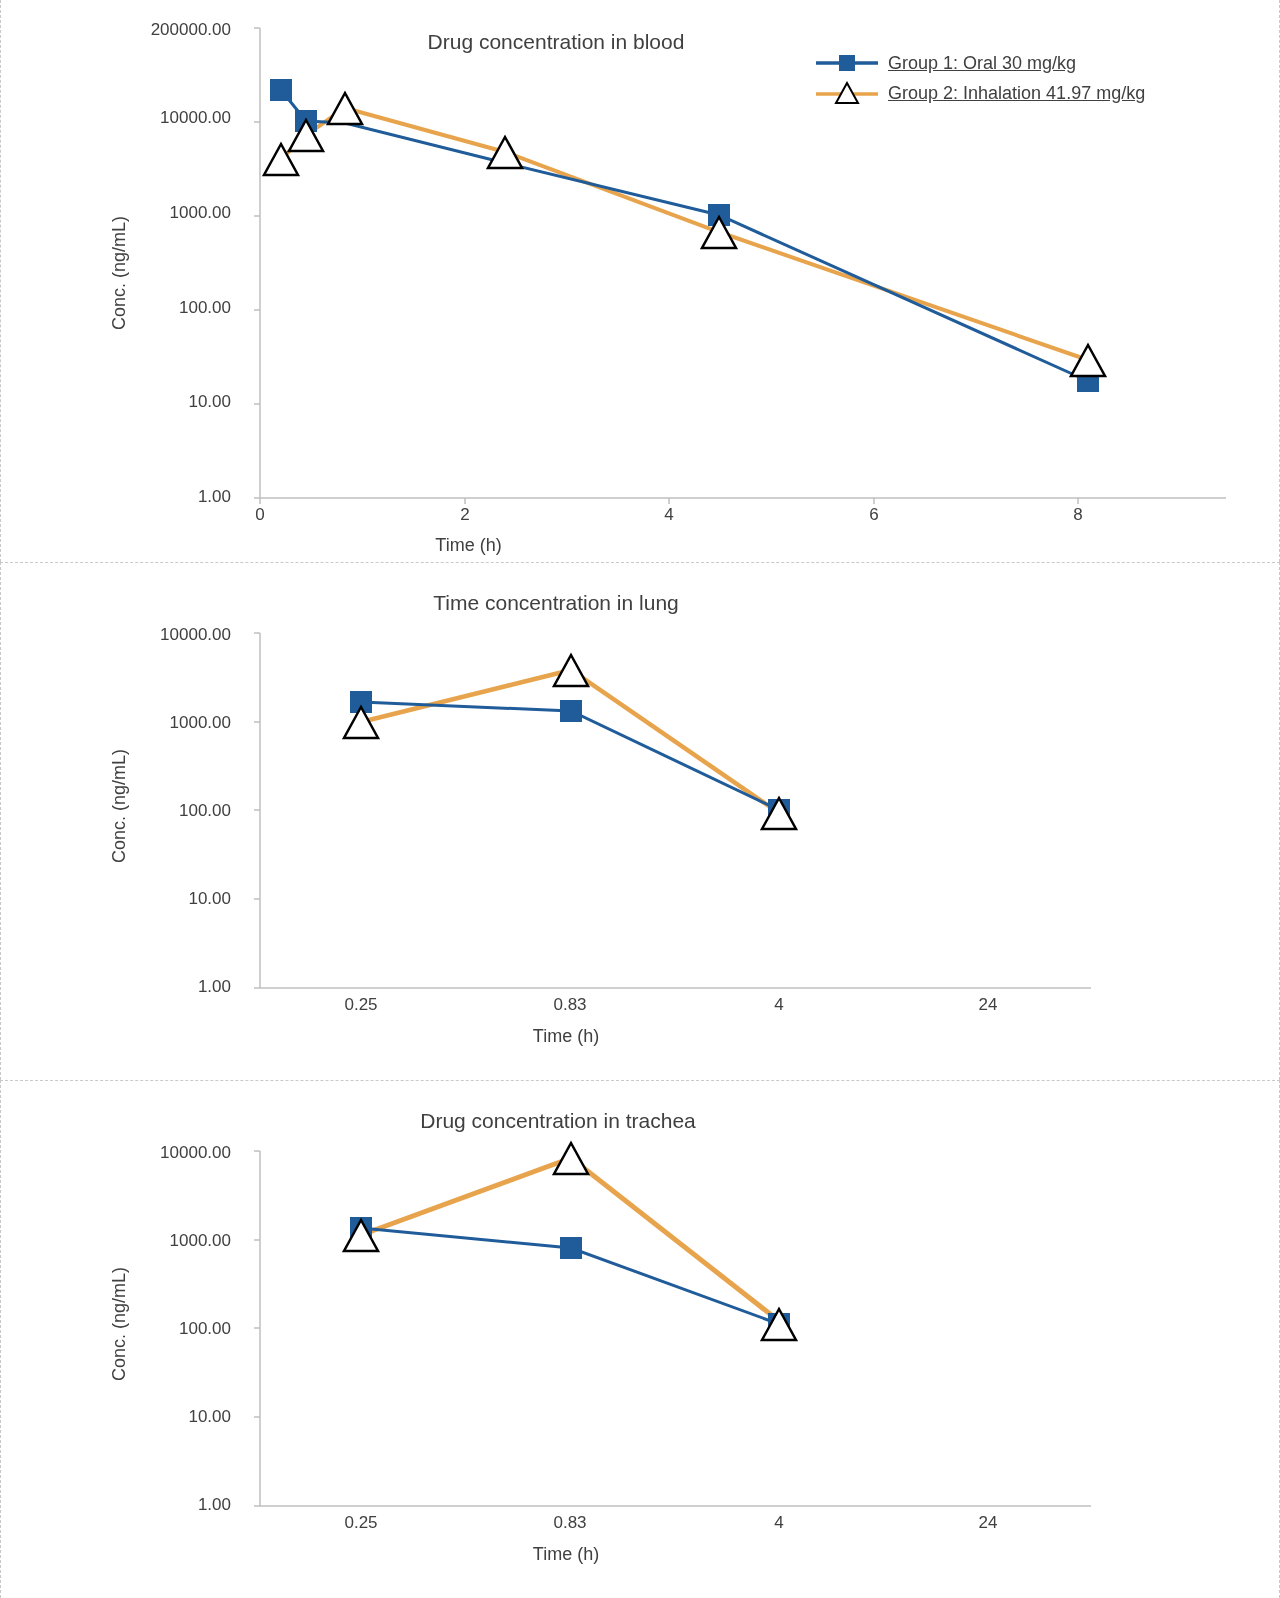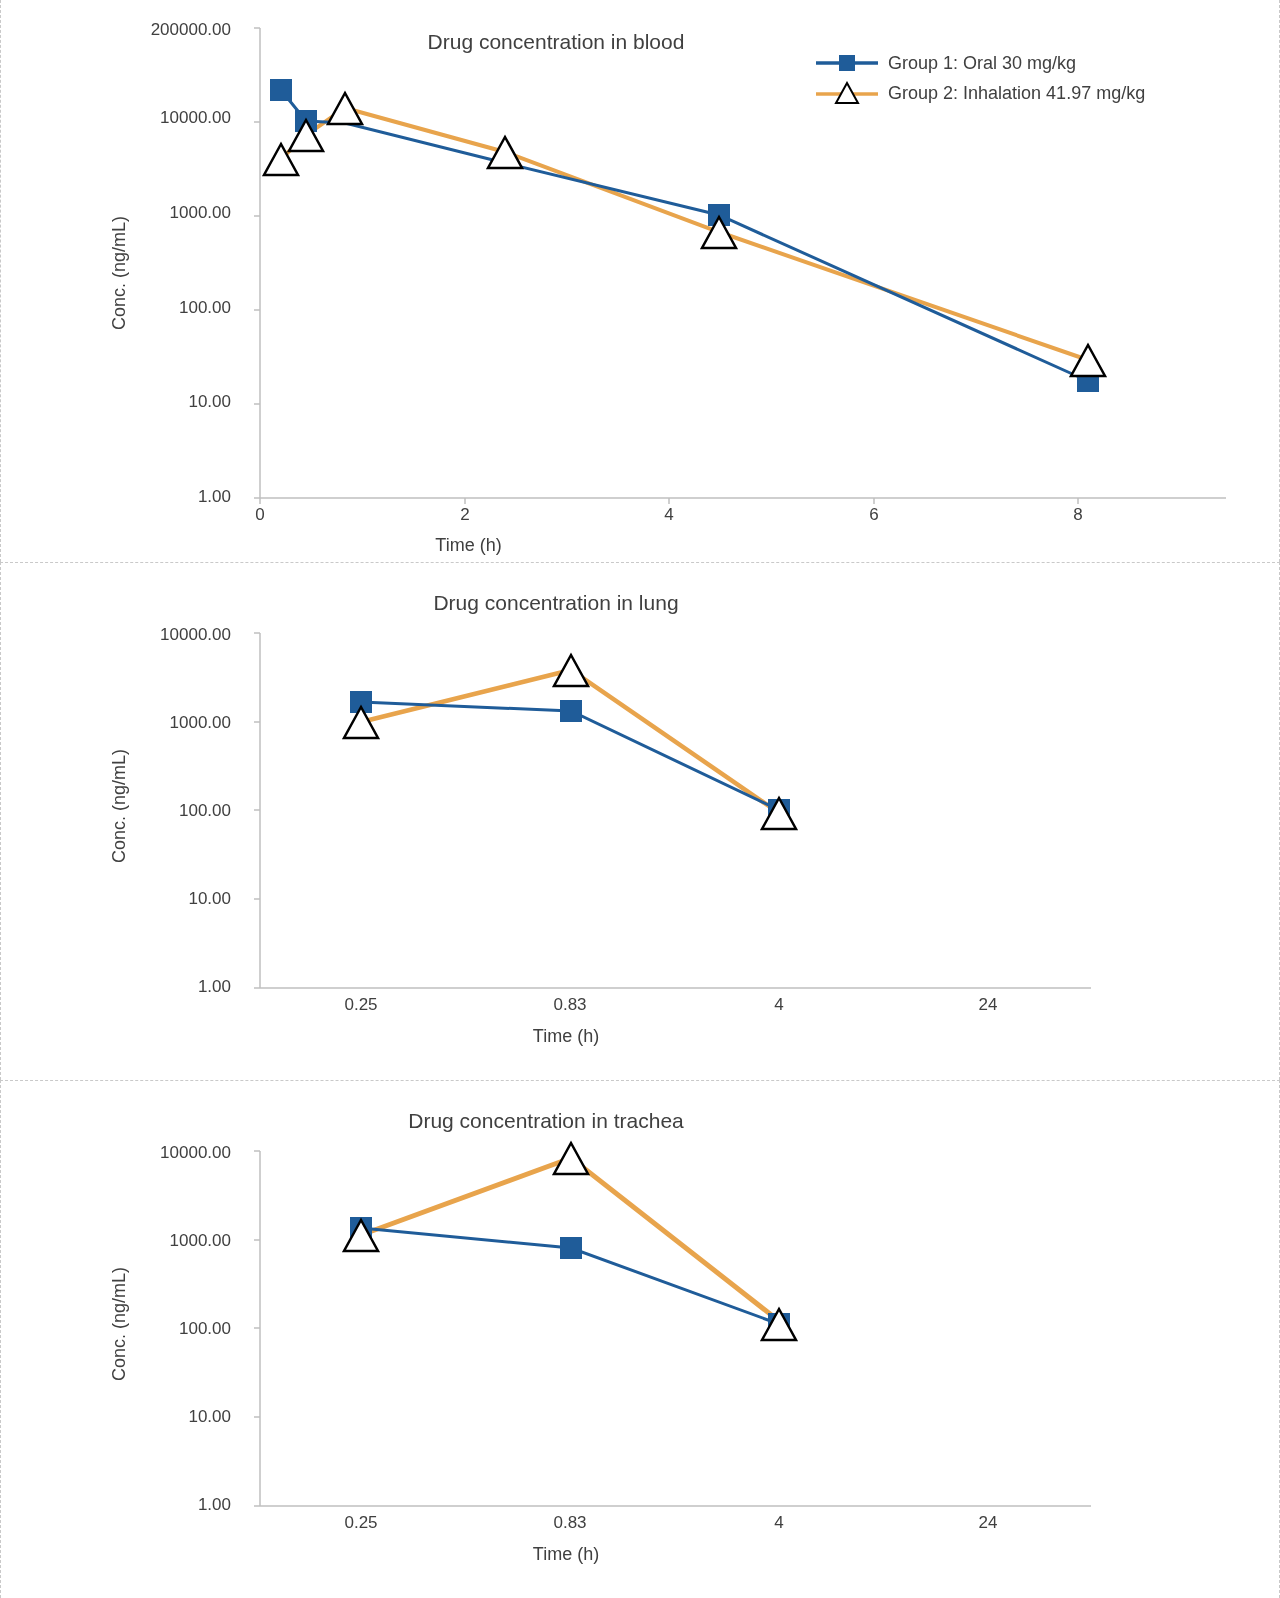--- a/index.html
+++ b/index.html
@@ -80,21 +80,21 @@
   .legend-label { font-size: 18px; }
   svg { display: block; }
 </style>
 </head>
 <body>
 
 <div class="panel panel-border-lr" style="height:562px;">
 
   <div class="chart-title" style="left:0; top:30px; width:1110px;">Drug concentration in blood</div>
 
-  <div class="legend" style="left:815px; top:48px;">
+  <div class="legend" style="left:815px; top:48px;text-decoration:underline;">
     <div class="legend-row">
       <span class="legend-swatch">
         <svg width="62" height="24" viewBox="0 0 62 24">
           <line x1="0" y1="12" x2="62" y2="12" stroke="#1F5C99" stroke-width="3.5"></line>
           <rect x="23" y="4" width="16" height="16" fill="#1F5C99"></rect>
         </svg>
       </span>
       <span class="legend-label">Group 1: Oral 30 mg/kg</span>
     </div>
     <div class="legend-row">
@@ -154,21 +154,21 @@
     <polygon points="305,120 322,151 288,151" fill="#FFFFFF" stroke="#000000" stroke-width="2.5"></polygon>
     <polygon points="344,93  361,124 327,124" fill="#FFFFFF" stroke="#000000" stroke-width="2.5"></polygon>
     <polygon points="504,137 521,168 487,168" fill="#FFFFFF" stroke="#000000" stroke-width="2.5"></polygon>
     <polygon points="718,217 735,248 701,248" fill="#FFFFFF" stroke="#000000" stroke-width="2.5"></polygon>
     <polygon points="1087,345 1104,376 1070,376" fill="#FFFFFF" stroke="#000000" stroke-width="2.5"></polygon>
   </svg>
 </div>
 
 <div class="panel panel-border-lr panel-sep" style="height:518px;">
 
-  <div class="chart-title" style="left:0; top:28px; width:1110px;">Drug concentration in lung</div>
+  <div class="chart-title" style="left:0; top:28px; width:1110px;">Time concentration in lung</div>
 
   <div class="tick-y" style="left:30px; top:62px;  width:200px;">10000.00</div>
   <div class="tick-y" style="left:30px; top:150px; width:200px;">1000.00</div>
   <div class="tick-y" style="left:30px; top:238px; width:200px;">100.00</div>
   <div class="tick-y" style="left:30px; top:326px; width:200px;">10.00</div>
   <div class="tick-y" style="left:30px; top:414px; width:200px;">1.00</div>
 
   <div class="tick-x" style="left:310px; top:432px; width:100px;">0.25</div>
   <div class="tick-x" style="left:519px; top:432px; width:100px;">0.83</div>
   <div class="tick-x" style="left:728px; top:432px; width:100px;">4</div>
@@ -195,21 +195,21 @@
     <rect x="767" y="236" width="22" height="22" fill="#1F5C99"></rect>
 
     <polygon points="360,144 377,175 343,175" fill="#FFFFFF" stroke="#000000" stroke-width="2.5"></polygon>
     <polygon points="570,92  587,123 553,123" fill="#FFFFFF" stroke="#000000" stroke-width="2.5"></polygon>
     <polygon points="778,235 795,266 761,266" fill="#FFFFFF" stroke="#000000" stroke-width="2.5"></polygon>
   </svg>
 </div>
 
 <div class="panel panel-border-lr panel-sep" style="height:518px;">
 
-  <div class="chart-title" style="left:0; top:28px; width:1090px;">Drug concentration in trachea</div>
+  <div class="chart-title" style="left:12px; top:28px; width:1090px;">Drug concentration in trachea</div>
 
   <div class="tick-y" style="left:30px; top:62px;  width:200px;">10000.00</div>
   <div class="tick-y" style="left:30px; top:150px; width:200px;">1000.00</div>
   <div class="tick-y" style="left:30px; top:238px; width:200px;">100.00</div>
   <div class="tick-y" style="left:30px; top:326px; width:200px;">10.00</div>
   <div class="tick-y" style="left:30px; top:414px; width:200px;">1.00</div>
 
   <div class="tick-x" style="left:310px; top:432px; width:100px;">0.25</div>
   <div class="tick-x" style="left:519px; top:432px; width:100px;">0.83</div>
   <div class="tick-x" style="left:728px; top:432px; width:100px;">4</div>

